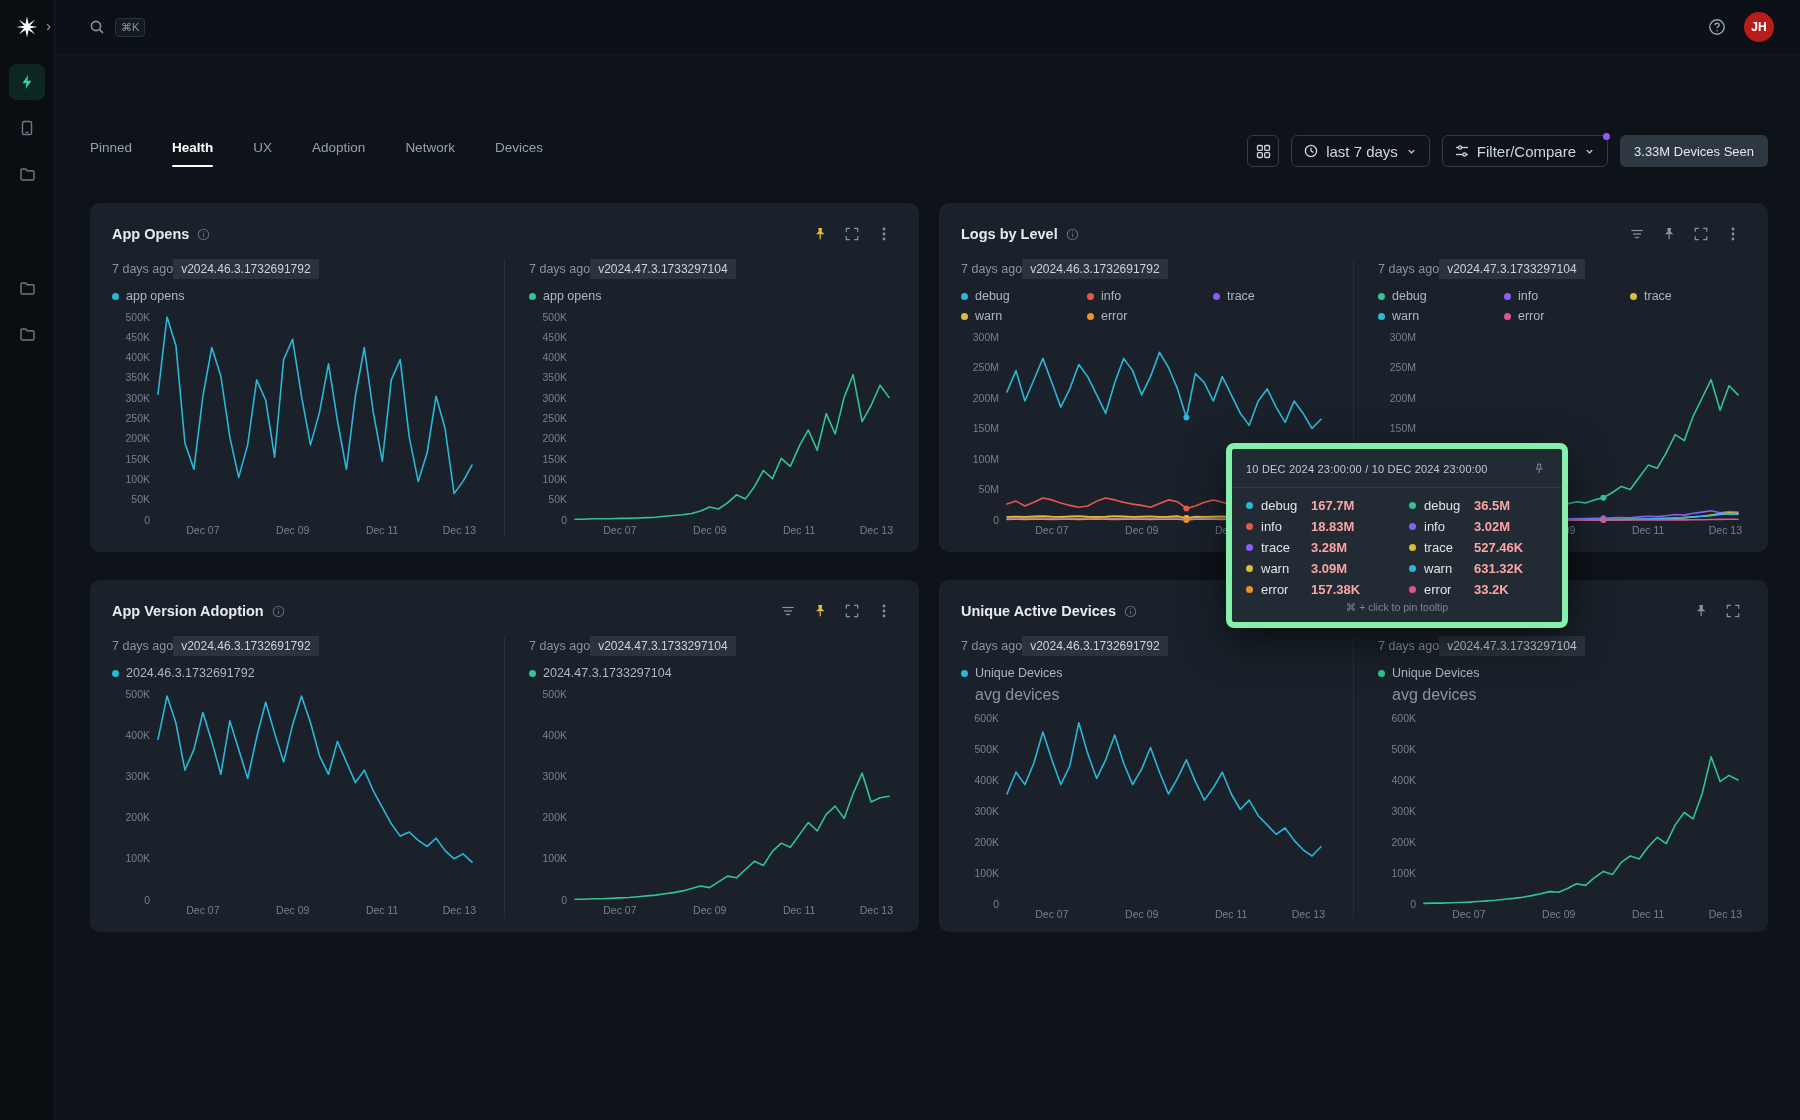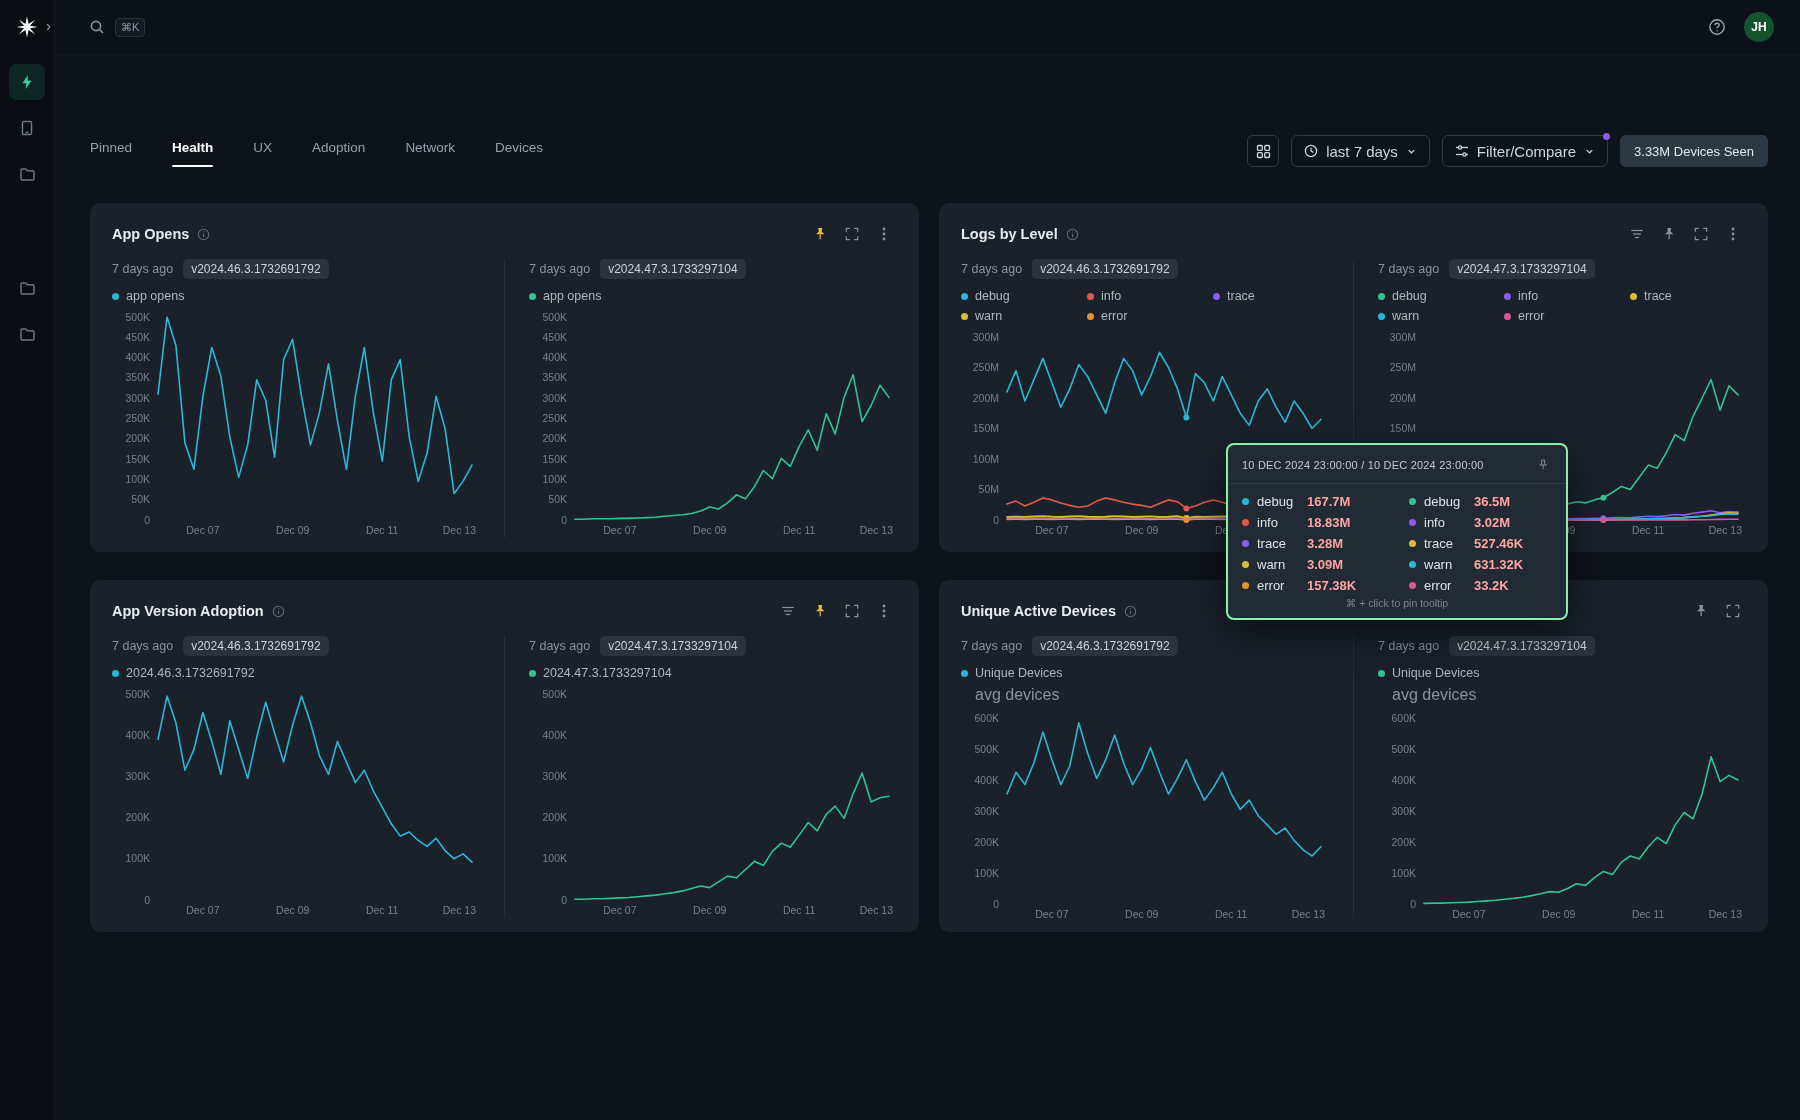--- a/index.html
+++ b/index.html
@@ -20,21 +20,21 @@
   .nav-gap { height:58px; }
 
   
   .main { flex:1; min-width:0; display:flex; flex-direction:column; }
   .topbar { height:55px; flex:0 0 55px; display:flex; align-items:center; justify-content:space-between;
     padding:0 26px 0 34px; background:#0c1117; border-bottom:1px solid rgba(255,255,255,0.04); }
   .search { display:flex; align-items:center; gap:10px; background:none; border:none; color:#8a939d; cursor:pointer; }
   .kbd { font-size:11px; color:#8a939d; border:1px solid #2b333d; border-radius:4px; padding:2px 5px; background:#141a21; }
   .topbar-right { display:flex; align-items:center; gap:18px; }
   .help-btn { background:none; border:none; color:#9aa3ad; cursor:pointer; display:flex; }
-  .avatar { width:30px; height:30px; border-radius:50%; background:#14532d; color:#fff; font-size:12px;
+  .avatar { width:30px; height:30px; border-radius:50%; background:#b91c1c; color:#fff; font-size:12px;
     font-weight:bold; display:flex; align-items:center; justify-content:center; cursor:pointer; }
 
   .content { padding:20px 32px 0 35px; }
   .app-header { display:flex; align-items:center; gap:12px; }
   .app-icon { width:28px; height:28px; border-radius:7px; background:#7a5af8; display:inline-flex;
     align-items:center; justify-content:center; }
   .app-header h1 { font-size:17px; font-weight:700; color:#eef1f4; }
   .app-header .chev { color:#aab2bc; display:flex; cursor:pointer; background:none; border:none; }
 
   .tab-row { margin-top:60px; display:flex; align-items:flex-end; justify-content:space-between; }
@@ -62,34 +62,34 @@
   .card-title-wrap h2 { font-size:14.5px; font-weight:700; color:#e8ebee; }
   .info { color:#5f6973; display:flex; }
   .card-actions { display:flex; align-items:center; gap:6px; }
   .icon-btn { width:26px; height:26px; background:none; border:none; color:#8a939d; border-radius:4px;
     display:flex; align-items:center; justify-content:center; cursor:pointer; }
   .icon-btn.pinned { color:#e7bb41; }
 
   .panels { display:flex; flex:1; margin-top:12px; min-height:0; }
   .panel { flex:1; min-width:0; display:flex; flex-direction:column; padding-right:24px; }
   .panel.second { border-left:1px solid #272f38; padding-left:24px; padding-right:0; }
-  .meta { display:flex; align-items:center; gap:10px; }
+  .meta { display:flex; align-items:center; }
   .age { font-size:12.5px; color:#8a939d; }
-  .badge { font-size:12px; color:#ccd3da; background:#2b333d; border-radius:5px; padding:3px 8px; }
+  .badge { font-size:12px; color:#ccd3da; background:#2b333d; border-radius:0; padding:3px 8px; }
   .legend { margin-top:10px; display:grid; grid-template-columns:118px 118px auto; gap:6px 8px; }
   .legend.single { grid-template-columns:auto; }
   .li { display:flex; align-items:center; gap:7px; font-size:12.5px; color:#aeb6bf; white-space:nowrap; }
   .dot { width:7px; height:7px; border-radius:50%; flex:0 0 7px; display:inline-block; }
   .legend-sub { margin:6px 0 0 14px; font-size:16px; color:#8a939d; }
   .chart { flex:1; min-height:0; margin-top:8px; }
   .chart svg text { fill:#76818c; font-size:10.5px; font-family:"Liberation Sans", sans-serif; }
 
   
   .tooltip { position:absolute; left:1226px; top:443px; width:342px; z-index:100; background:#222a33;
-    border:2px solid #86efac; border-radius:8px; box-shadow:0 14px 40px rgba(0,0,0,0.55); padding:11px 14px 9px; }
+    border:6px solid #86efac; border-radius:8px; box-shadow:0 14px 40px rgba(0,0,0,0.55); padding:11px 14px 9px; }
   .tt-head { display:flex; align-items:center; justify-content:space-between; color:#c2c9d0; font-size:11px; letter-spacing:0.2px; }
   .tt-divider { height:1px; background:#323b45; margin:9px -14px 10px; }
   .tt-cols { display:flex; gap:24px; }
   .tt-col { flex:1; display:flex; flex-direction:column; gap:6px; }
   .tt-row { display:flex; align-items:center; gap:8px; font-size:13px; }
   .tt-row .lbl { color:#dfe3e7; width:42px; }
   .tt-row .val { color:#fca5a5; font-weight:700; }
   .tt-foot { margin-top:4px; text-align:center; font-size:10.5px; color:#7d858e; }
 </style>
 </head>

